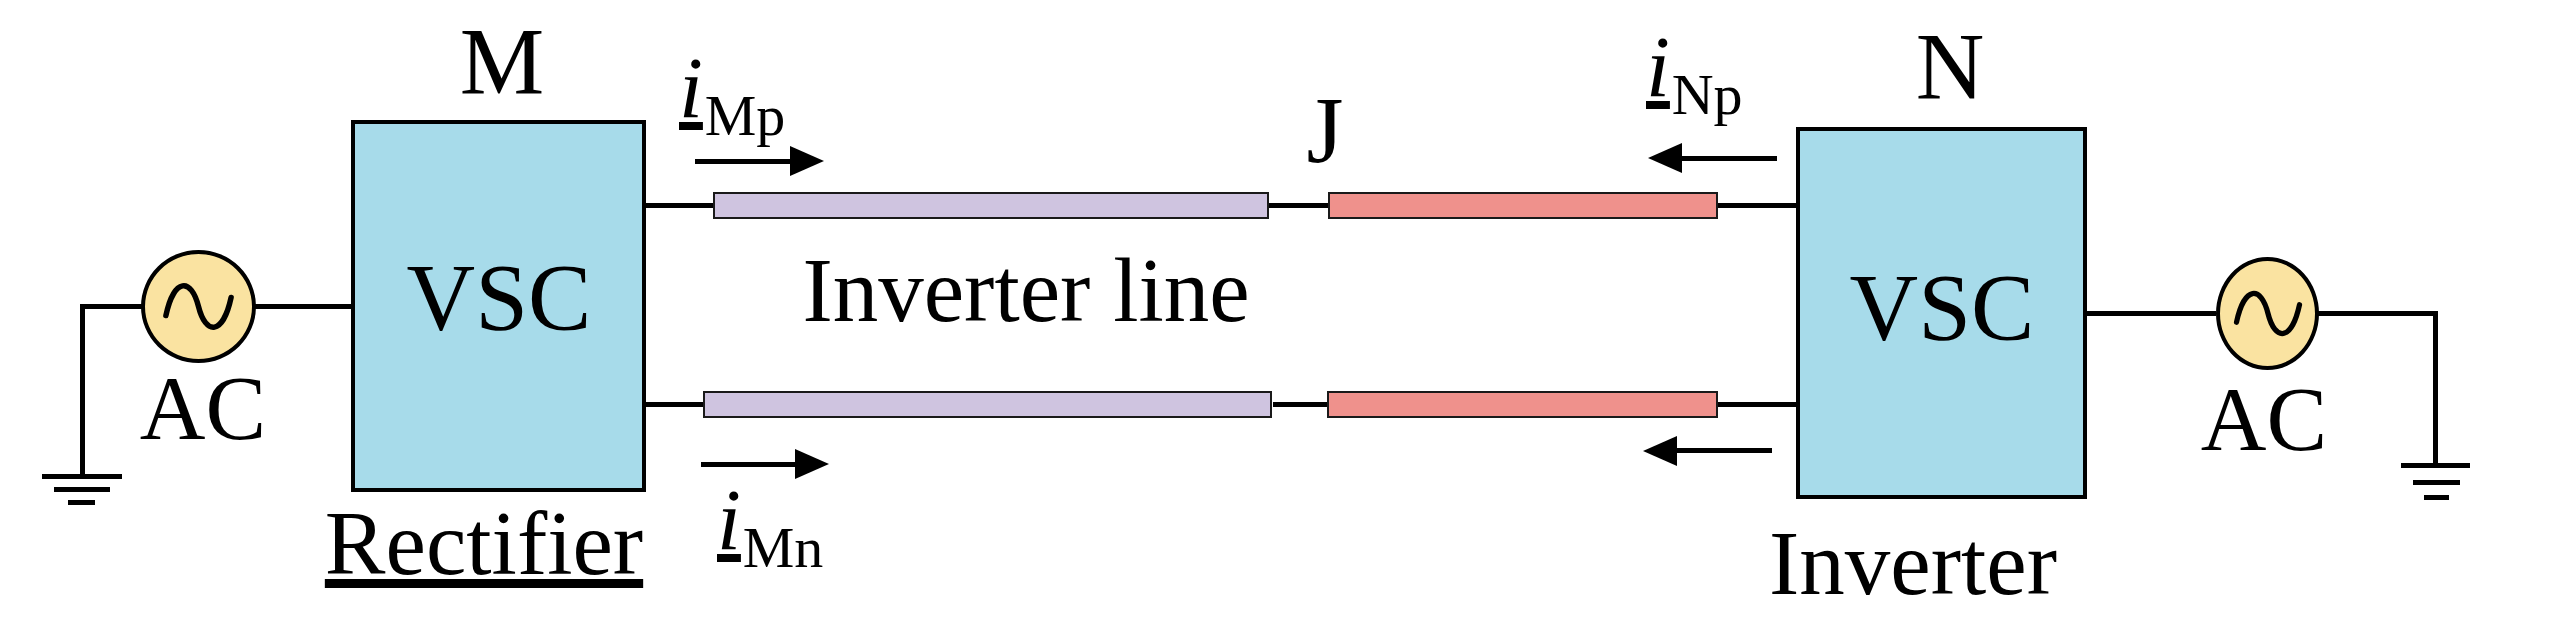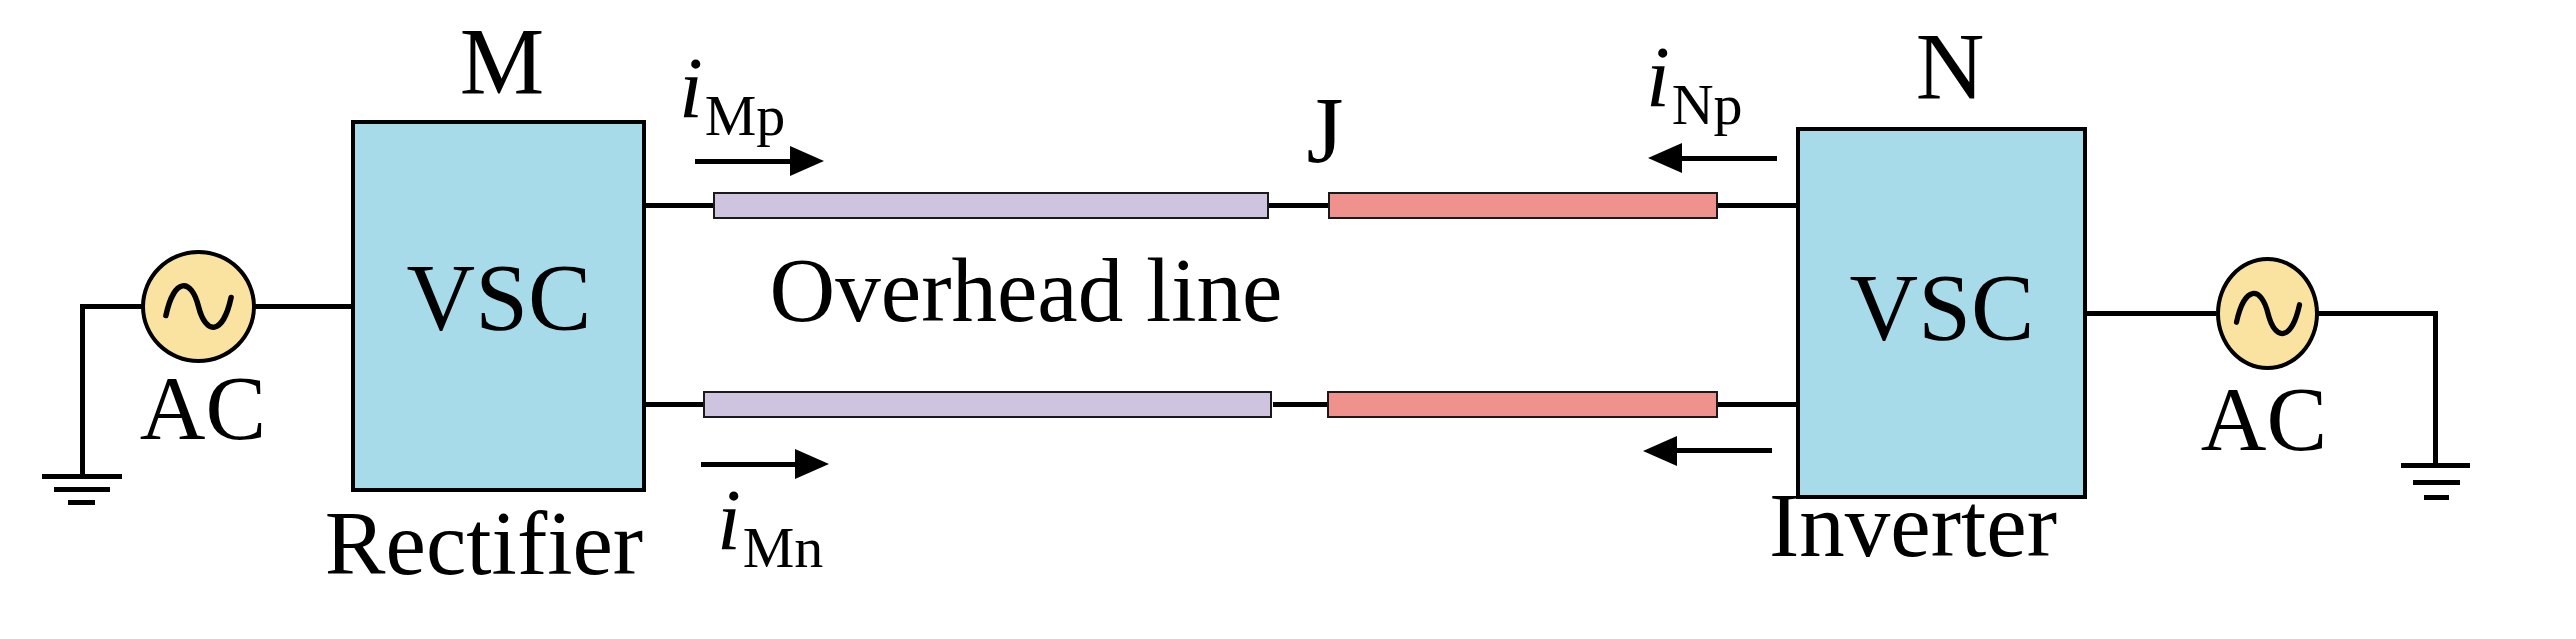--- a/index.html
+++ b/index.html
@@ -20,21 +20,21 @@
   .ac-circle{
     position:absolute;background:var(--c-source);border:4.5px solid #000;
     border-radius:50%;box-sizing:border-box;display:flex;align-items:center;justify-content:center;
   }
   .label{
     position:absolute;font-size:91px;line-height:1;white-space:nowrap;
   }
   .label.center{transform:translateX(-50%);}
   .big{font-size:95px;}
   .cur{
-    position:absolute;font-size:86px;font-style:italic;line-height:1;white-space:nowrap;
+    position:absolute;font-size:86px;font-style:italic;line-height:1;white-space:nowrap;text-decoration:underline;
   }
   .cur .sub{
     font-style:normal;font-size:58px;position:relative;top:18px;margin-left:1.8px;
   }
   .arrowline{position:absolute;background:#000;height:5.4px;}
   .arrowhead{position:absolute;width:0;height:0;}
   .arrowhead.right{border-left:34px solid #000;border-top:15.4px solid transparent;border-bottom:15.4px solid transparent;}
   .arrowhead.left{border-right:34px solid #000;border-top:15.4px solid transparent;border-bottom:15.4px solid transparent;}
   .gnd{position:absolute;background:#000;}
   svg.sine{display:block;}
@@ -55,62 +55,62 @@
   <div class="ac-circle" style="left:141px;top:250px;width:115px;height:113px;">
     <svg class="sine" width="87" height="73" viewBox="-48 -40 96 80">
       <path d="M -36 10 C -27 -32, -8 -32, 0 0 C 8 32, 27 32, 36 -10" fill="none" stroke="#000" stroke-width="6" stroke-linecap="round"></path>
     </svg>
   </div>
   <div class="label center" style="left:203px;top:363px;">AC</div>
 
   <div class="vsc-box" style="left:351px;top:120px;width:295px;height:372px;"></div>
   <div class="label center big" style="left:499px;top:251px;">VSC</div>
   <div class="label center big" style="left:502px;top:15.4px;">M</div>
-  <div class="label center" style="left:484px;top:498px;">Rectifier</div>
+  <div class="label center" style="left:484px;top:498px;text-decoration:underline;">Rectifier</div>
 
   <div class="wire" style="left:644px;top:203px;width:69px;height:4.5px;"></div>
   <div class="seg ohl" style="left:713px;top:192px;width:556px;height:27px;"></div>
   <div class="wire" style="left:1269px;top:203px;width:59px;height:5.4px;"></div>
   <div class="seg cab" style="left:1328px;top:192px;width:390px;height:27px;"></div>
   <div class="wire" style="left:1718px;top:203px;width:80px;height:4.5px;"></div>
 
   <div class="wire" style="left:644px;top:402px;width:60px;height:4.5px;"></div>
   <div class="seg ohl" style="left:703px;top:391px;width:569px;height:27px;"></div>
   <div class="wire" style="left:1273px;top:402px;width:54px;height:5.4px;"></div>
   <div class="seg cab" style="left:1327px;top:391px;width:391px;height:27px;"></div>
   <div class="wire" style="left:1718px;top:402px;width:80px;height:4.5px;"></div>
 
   <div class="label center" style="left:1325px;top:84px;font-size:95px;">J</div>
-  <div class="label center" style="left:1026px;top:245px;">Overhead line</div>
+  <div class="label center" style="left:1026px;top:245px;">Inverter line</div>
 
   <div class="cur" style="left:679px;top:45px;">
     <span>i</span><span class="sub">Mp</span>
   </div>
   <div class="arrowline" style="left:695px;top:159px;width:96px;"></div>
   <div class="arrowhead right" style="left:790px;top:146px;"></div>
 
   <div class="cur" style="left:717px;top:477px;">
     <span>i</span><span class="sub">Mn</span>
   </div>
   <div class="arrowline" style="left:701px;top:462px;width:96px;"></div>
   <div class="arrowhead right" style="left:795px;top:449px;"></div>
 
-  <div class="cur" style="left:1646px;top:34px;">
+  <div class="cur" style="left:1646px;top:24px;">
     <span>i</span><span class="sub">Np</span>
   </div>
   <div class="arrowline" style="left:1681px;top:156px;width:96px;"></div>
   <div class="arrowhead left" style="left:1648px;top:143px;"></div>
 
   <div class="arrowline" style="left:1676px;top:448px;width:96px;"></div>
   <div class="arrowhead left" style="left:1643px;top:436px;"></div>
 
   <div class="vsc-box" style="left:1796px;top:127px;width:291px;height:372px;"></div>
   <div class="label center big" style="left:1942px;top:261px;">VSC</div>
   <div class="label center big" style="left:1950px;top:20px;">N</div>
-  <div class="label center" style="left:1913px;top:480px;">Inverter</div>
+  <div class="label center" style="left:1913px;top:518px;">Inverter</div>
 
   <div class="wire" style="left:2085px;top:311px;width:131px;height:4.5px;"></div>
   <div class="wire" style="left:2316px;top:311px;width:121px;height:4.5px;"></div>
   <div class="wire" style="left:2433px;top:311px;width:4.5px;height:154px;"></div>
 
   <div class="ac-circle" style="left:2216px;top:257px;width:103px;height:113px;">
     <svg class="sine" width="84" height="73" viewBox="-48 -40 96 80">
       <path d="M -36 10 C -27 -32, -8 -32, 0 0 C 8 32, 27 32, 36 -10" fill="none" stroke="#000" stroke-width="6" stroke-linecap="round"></path>
     </svg>
   </div>

